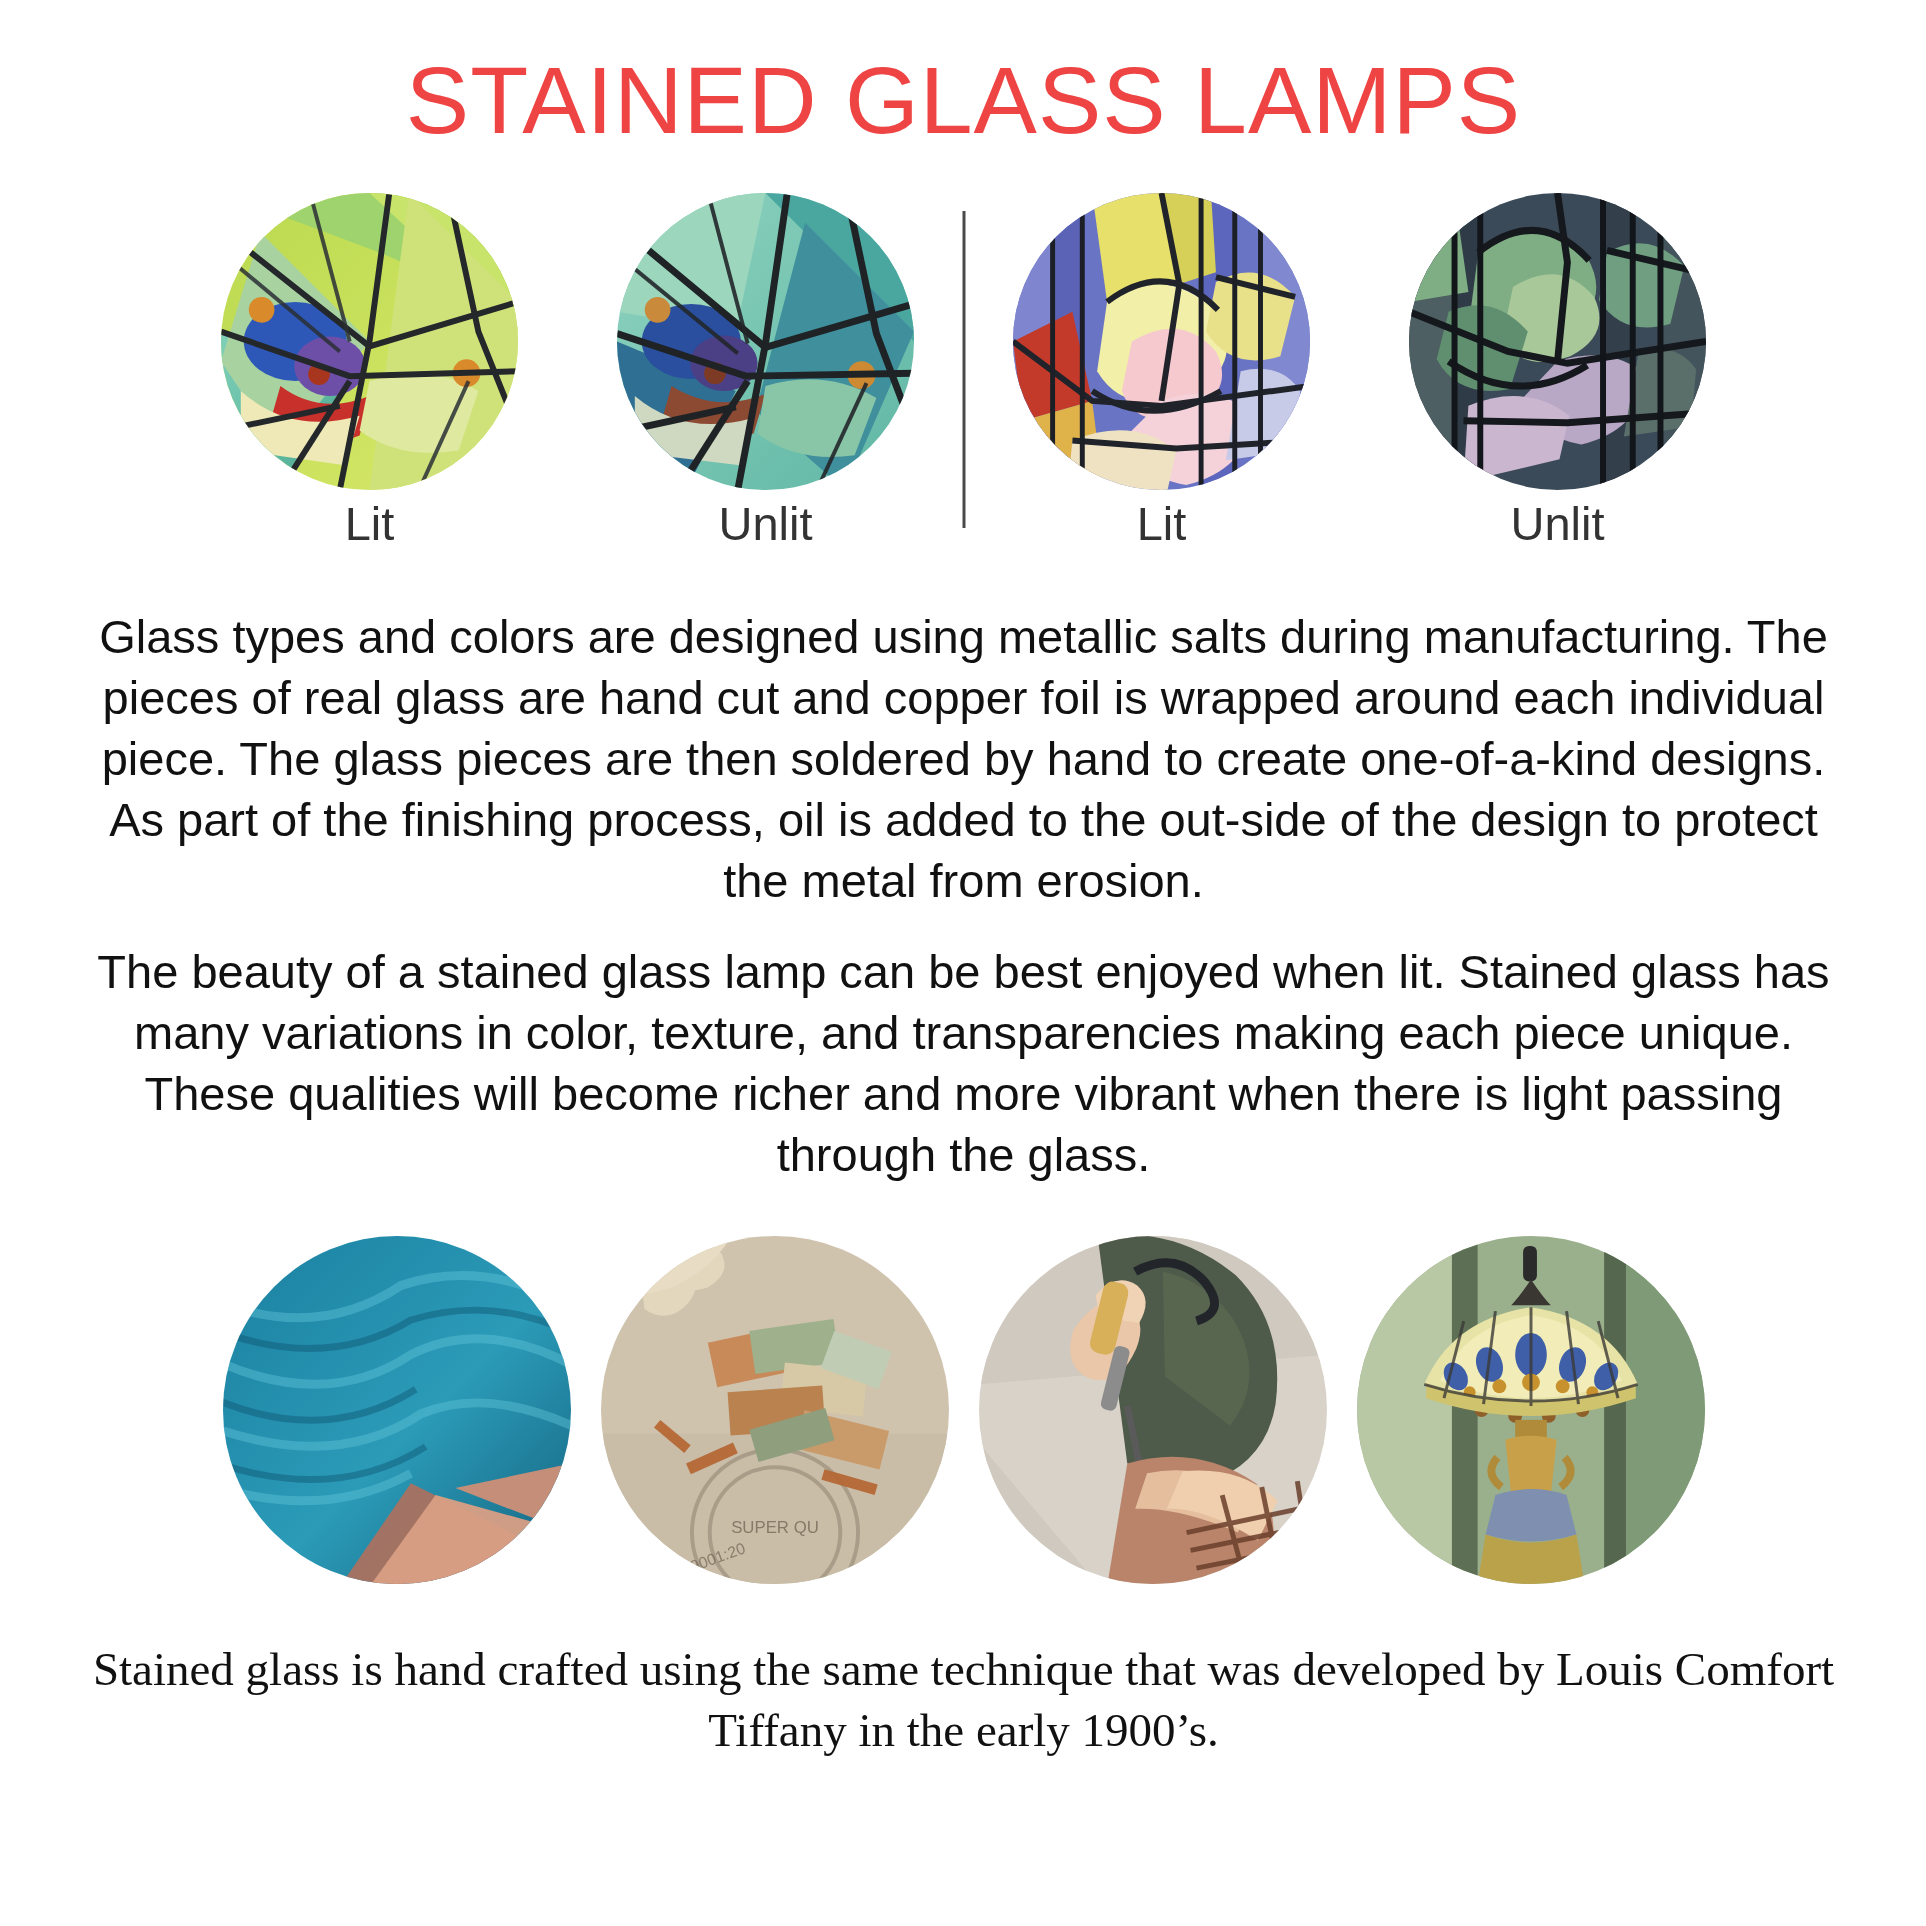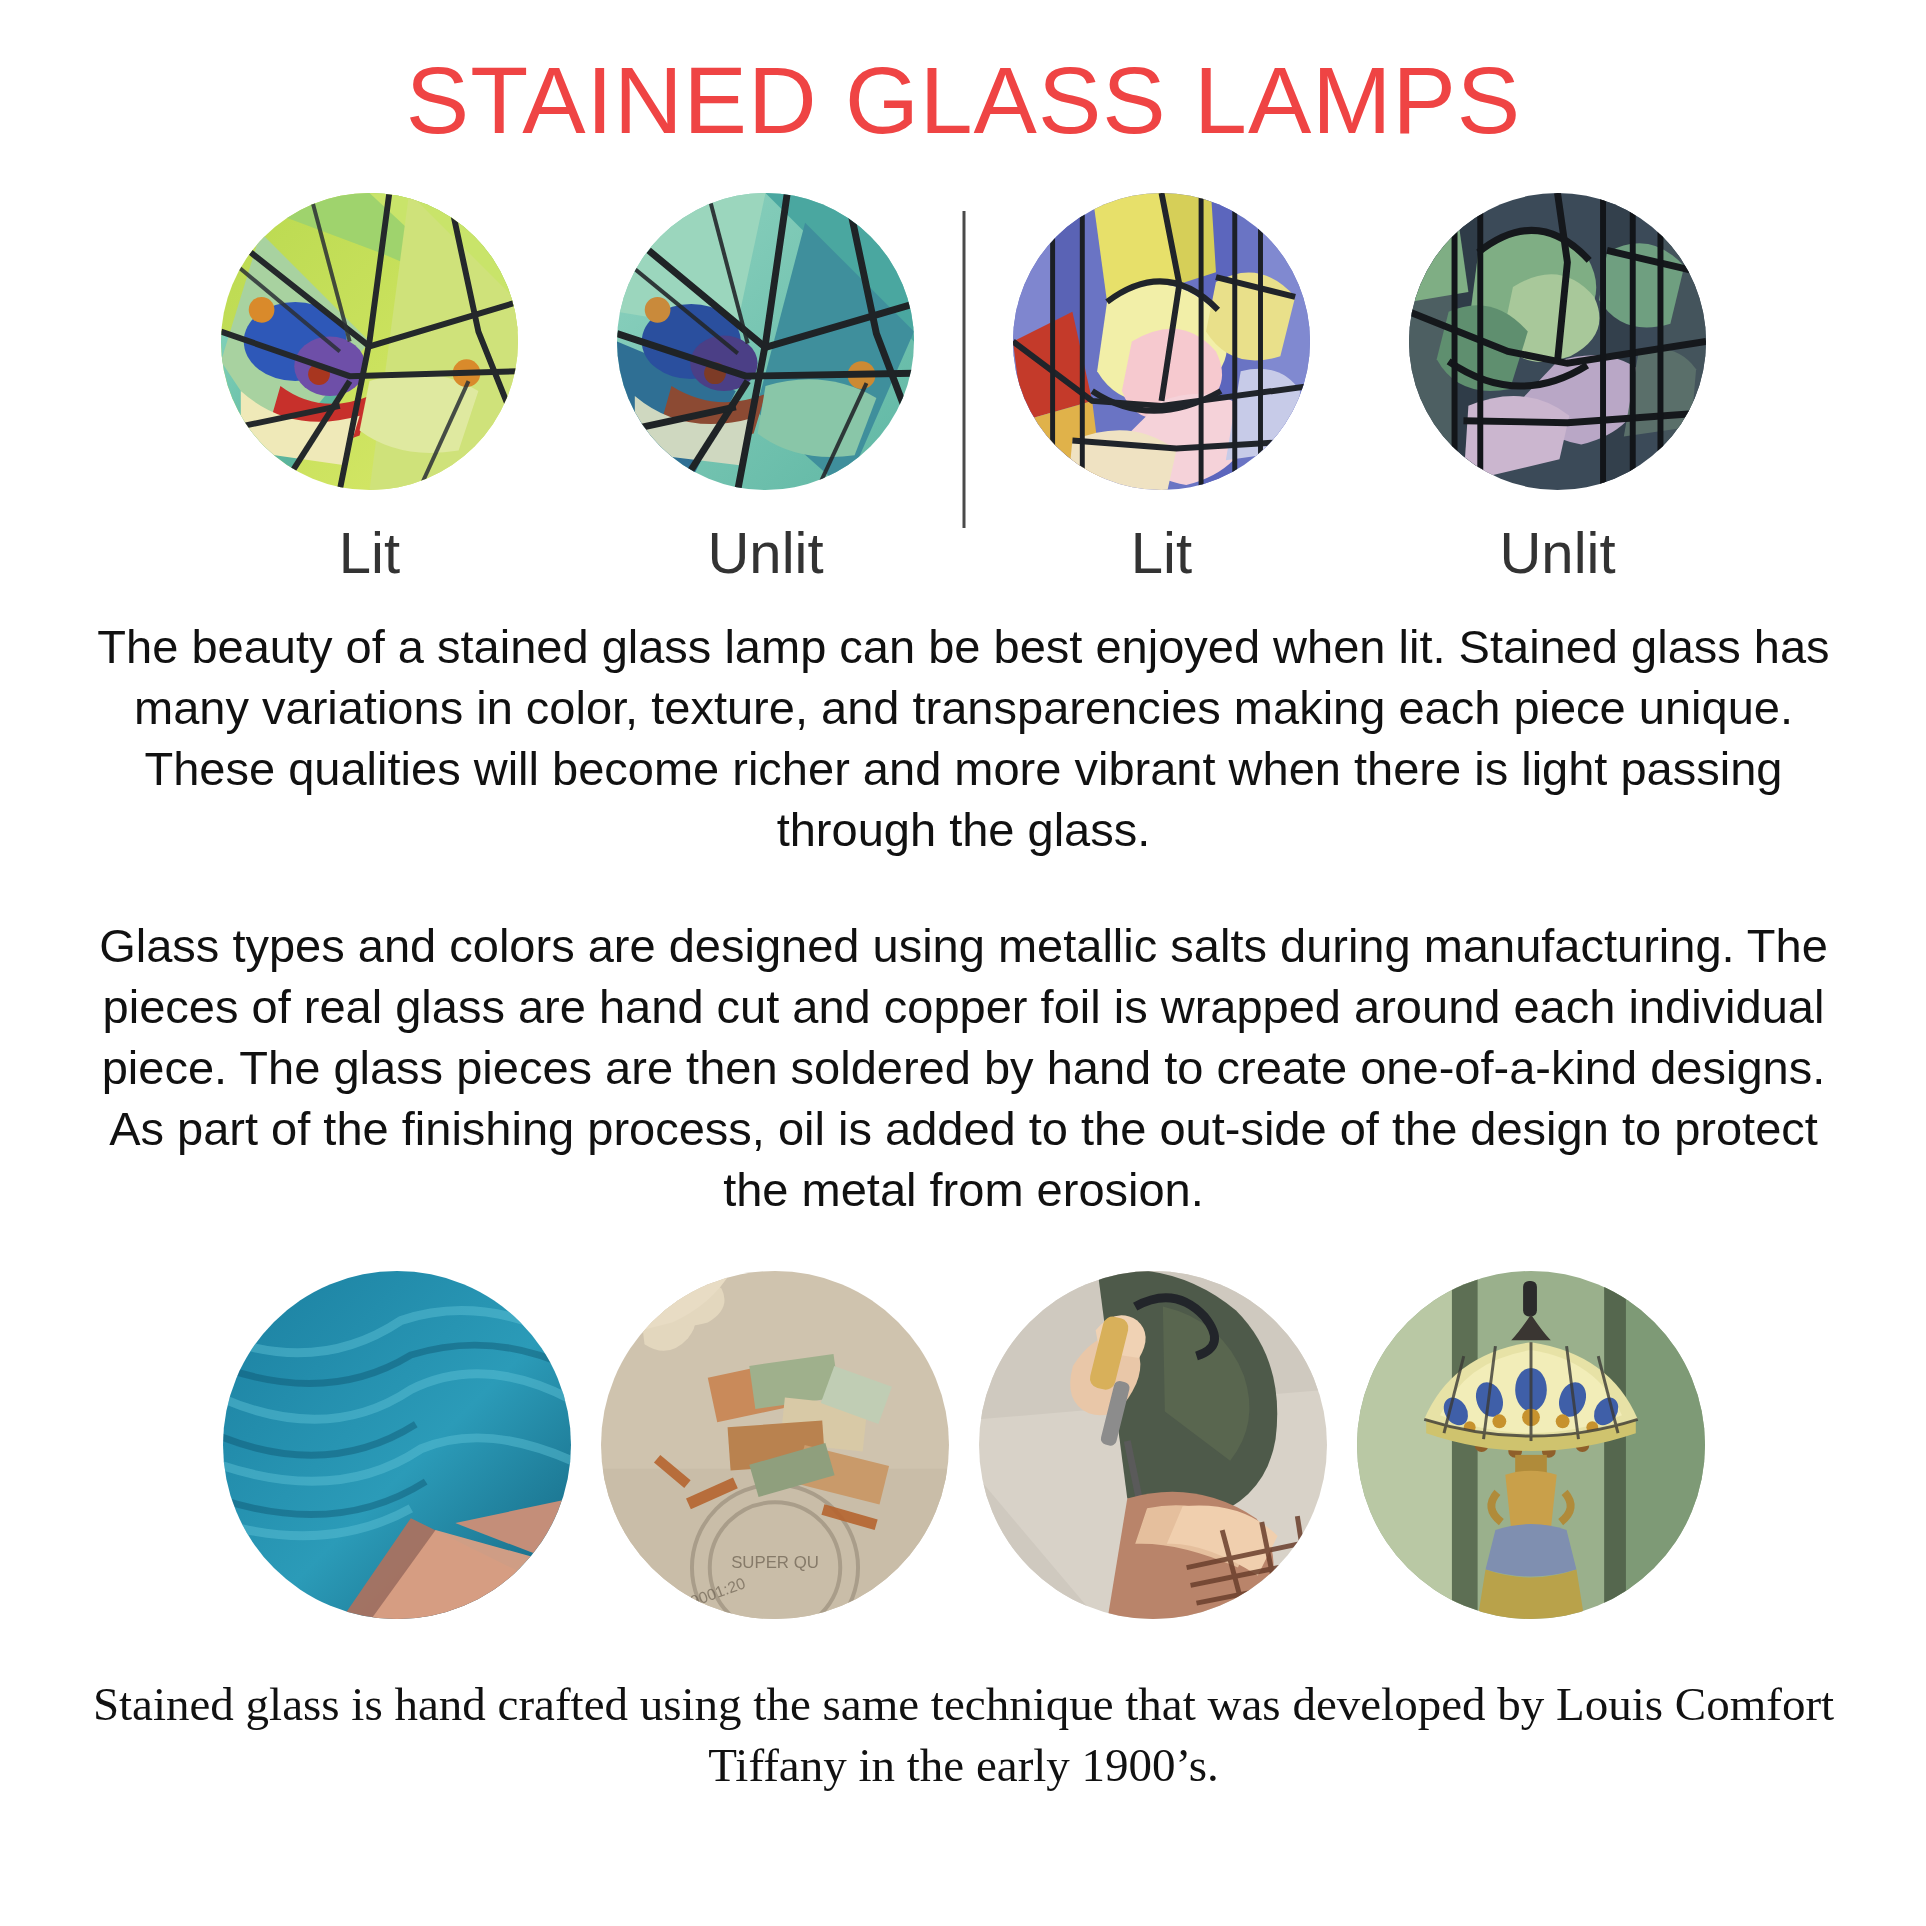--- a/index.html
+++ b/index.html
@@ -56,23 +56,23 @@
     align-items: center;
   }
   .circle {
     width: 297px;
     height: 297px;
     border-radius: 50%;
     overflow: hidden;
     position: relative;
   }
   .caption {
-    font-size: 58px;
+    font-size: 47px;
     color: #333;
-    margin-top: 29px;
+    margin-top: 6px;
     font-weight: 400;
   }
 
   
   .para {
     text-align: center;
     font-size: 47px;
     line-height: 1.30;
     color: #111;
     margin: 30px auto 0 auto;
@@ -283,22 +283,22 @@
                 <path d="M226,0 L226,300"></path>
               <path d="M254,0 L254,300"></path>
             </g>
           </svg>
         </div>
       </div>
       <div class="caption">Unlit</div>
     </div>
   </div>
 
+  <p class="para second">Glass types and colors are designed using metallic salts during manufacturing. The pieces of real glass are hand cut and copper foil is wrapped around each individual piece. The glass pieces are then soldered by hand to create one-of-a-kind designs. As part of the finishing process, oil is added to the out-side of the design to protect the metal from erosion.</p>
   <p class="para">The beauty of a stained glass lamp can be best enjoyed when lit. Stained glass has many variations in color, texture, and transparencies making each piece unique. These qualities will become richer and more vibrant when there is light passing through the glass.</p>
-  <p class="para second">Glass types and colors are designed using metallic salts during manufacturing. The pieces of real glass are hand cut and copper foil is wrapped around each individual piece. The glass pieces are then soldered by hand to create one-of-a-kind designs. As part of the finishing process, oil is added to the out-side of the design to protect the metal from erosion.</p>
 
   <div class="process-row">
 
     <div class="pcircle">
       <div class="art">
         <svg viewBox="0 0 352 352" preserveAspectRatio="xMidYMid slice">
           <defs>
             <linearGradient id="p1" x1="0" y1="0" x2="1" y2="1">
               <stop offset="0%" stop-color="#1b7fa0"></stop>
                 <stop offset="55%" stop-color="#2b9bb8"></stop>

